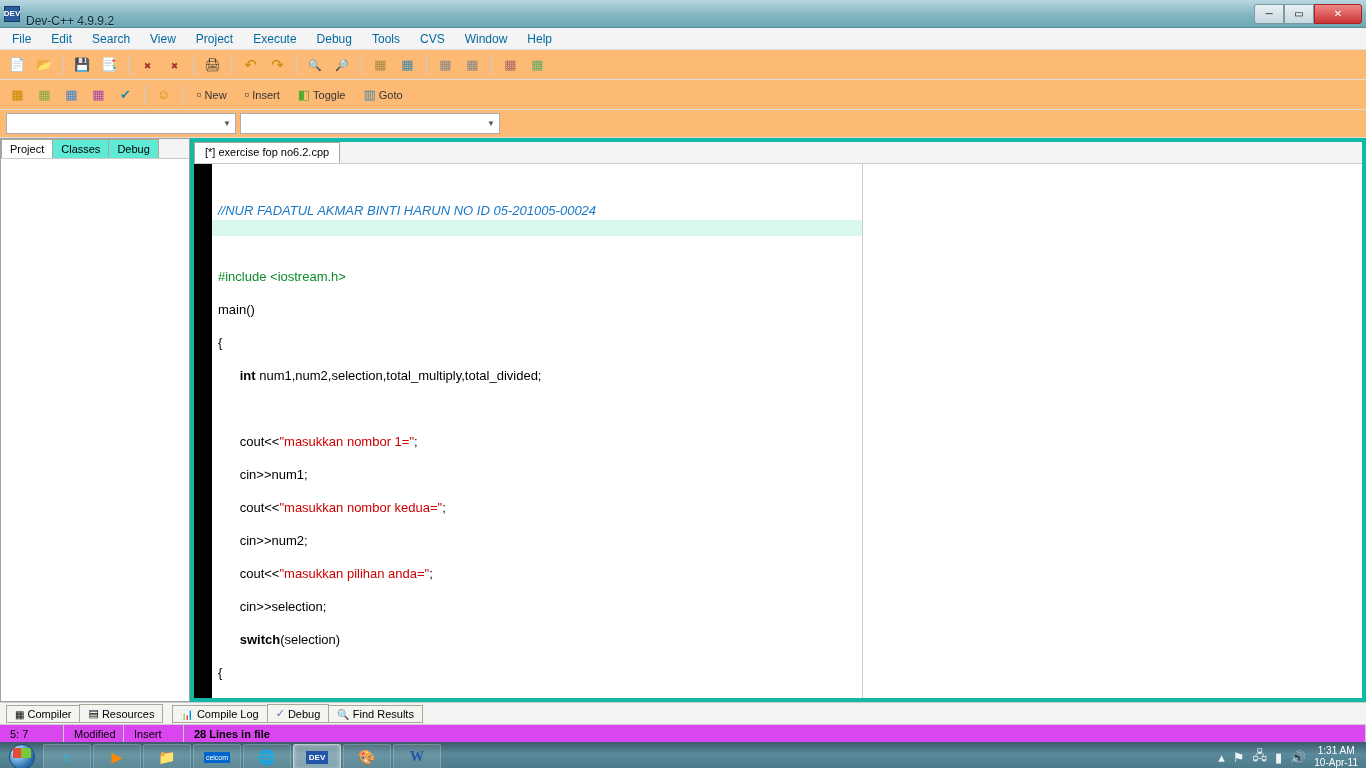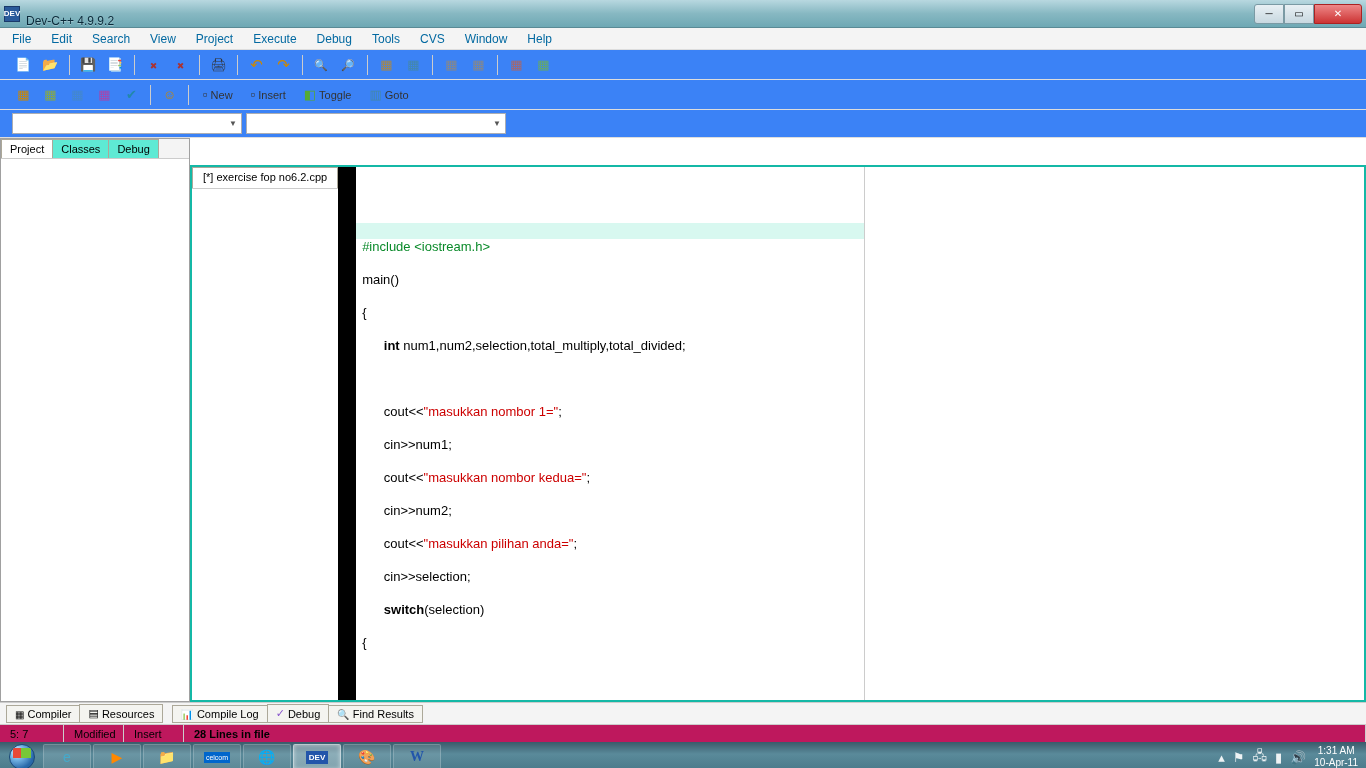--- a/index.html
+++ b/index.html
@@ -12,57 +12,57 @@
 .winbtns { display:flex; gap:0; }
 .winbtn { width:30px; height:20px; background: linear-gradient(to bottom,#e8f0f4,#c8d8e0); border:1px solid #7a9aa4; display:flex;align-items:center;justify-content:center; font-size:10px;}
 .winbtn.close { width:48px; background: linear-gradient(to bottom,#e88,#c33); color:#fff; border-color:#a22; border-radius:0 3px 3px 0;}
 .winbtn.min { border-radius:3px 0 0 3px;}
 
 
 .menubar { height:22px; background:#f4f4f4; display:flex; align-items:center; padding:0 2px; border-bottom:1px solid #ddd;}
 .menuitem { padding:3px 10px; font-size:12px; color:#0369a1; }
 
 
-.toolbar { background:#3b82f6; padding:3px 12px; display:flex; align-items:center; gap:4px; border-bottom:1px solid #ddd;}
+.toolbar { background:#fdba74; padding:3px 6px; display:flex; align-items:center; gap:4px; border-bottom:1px solid #ddd;}
 .tbtn { width:23px; height:22px; border:1px solid transparent; display:flex;align-items:center;justify-content:center; font-size:13px; color:#333;}
 .tsep { width:1px; height:20px; background:#ccc; margin:0 3px;}
 .tbtn-txt{ width:auto; padding:0 6px; gap:3px; font-size:11px;}
 .tbtn-txt .ico{font-size:13px;}
 .combo { height:21px; min-width:120px; border:1px solid #abadb3; background:#fff; display:flex;align-items:center; position:relative;}
 .combo::after{content:"▼"; font-size:8px; position:absolute; right:4px; color:#555;}
 
 
 .main { display:flex; height: calc(768px - 28px - 22px - 30px - 30px - 28px - 18px - 18px - 30px); }
 .sidepanel { width:190px; border:1px solid #a0a0a0; background:#fff; display:flex; flex-direction:column;}
 .sidetabs { display:flex; background:#f4f4f4; border-bottom:1px solid #ccc;}
 .sidetab { padding:3px 8px; font-size:11px; border:1px solid #aca899; border-bottom:none; background:#5eead4; margin-right:-1px;}
 .sidetab.active{background:#fff;}
 .sidecontent{flex:1; background:#fff;}
 
-.editorwrap { flex:1; display:flex; flex-direction:row; border:2px solid #14b8a6;margin-top:27px;}
+.editorwrap { flex:1; display:flex; flex-direction:column; border:4px solid #14b8a6;}
 .edtabs { height:22px; background:#f4f4f4; border-bottom:1px solid #ccc; display:flex;}
 .edtab { padding:3px 10px; font-size:11px; border:1px solid #aca899; border-bottom:none; background:#fff;}
 .editor { flex:1; display:flex; background:#fff; overflow:hidden;}
 .gutter { width:18px; background:#000; }
 .codearea { flex:1; padding:6px 0 6px 6px; font-family:"Courier New",monospace; font-size:13px; line-height:16.5px; white-space:pre; color:#000; position:relative;}
 .codearea .hl{ position:absolute; left:0; right:0; height:16.5px; background:#d8f8f0; z-index:0;}
 .line{position:relative;z-index:1;}
 .c-comment{color:#1a78c8; font-style:italic;}
 .c-pp{color:#0a8a2a;}
 .c-kw{color:#000; font-weight:bold;}
 .c-str{color:#c00;}
 .rightpad{width:500px;border-left:1px solid #ccc;}
 
 
 .bottomtabs{height:22px;background:#f4f4f4;display:flex;align-items:center;padding:8px 6px;gap:0;border-top:1px solid #ccc;}
 .btab{padding:2px 8px;font-size:11px;border:1px solid #aca899;background:#f4f4f0;display:flex;align-items:center;gap:3px;margin-right:-1px;}
 .btab .ico{font-size:11px;}
 
 
-.statusbar{height:18px;background:#be185d;border-top:1px solid #ccc;display:flex;align-items:center;font-size:11px;}
+.statusbar{height:18px;background:#d946ef;border-top:1px solid #ccc;display:flex;align-items:center;font-size:11px;}
 .statuscell{padding:0 10px;border-right:1px solid #ccc;height:100%;display:flex;align-items:center;}
 
 
 .taskbar{height:30px;background:linear-gradient(to bottom,#3a5a6a 0%,#5a8a9a 40%,#487888 100%);display:flex;align-items:center;padding:0 2px;}
 .startbtn{width:40px;height:30px;display:flex;align-items:center;justify-content:center;}
 .orb{width:26px;height:26px;border-radius:50%;background:radial-gradient(circle at 30% 30%,#fff,#78b8e8 30%,#2868a8 70%);border:1px solid #1a4878;position:relative;overflow:hidden;}
 .orb::before{content:"";position:absolute;width:10px;height:10px;background:#e84838;top:3px;left:3px;}
 .orb::after{content:"";position:absolute;width:10px;height:10px;background:#78c838;top:3px;right:3px;}
 .taskitem{width:48px;height:26px;margin:0 1px;border:1px solid rgba(255,255,255,.2);background:rgba(255,255,255,.1);display:flex;align-items:center;justify-content:center;font-size:14px;border-radius:2px;}
 .taskitem.active{background:rgba(255,255,255,.3);border-color:rgba(255,255,255,.5);box-shadow:inset 0 0 4px rgba(255,255,255,.5);}
@@ -237,20 +237,21 @@
   </div>
 
   <div class="editorwrap">
     <div class="edtabs">
       <div class="edtab">[*] exercise fop no6.2.cpp</div>
     </div>
     <div class="editor">
       <div class="gutter"></div>
       <div class="codearea">
 <div class="hl" style="top:55.5px;"></div>
+<div class="line"><span class="c-comment">//NUR FADATUL AKMAR BINTI HARUN NO ID 05-201005-00024</span></div>
 <div class="line">&nbsp;</div>
 <div class="line"><span class="c-pp">#include &lt;iostream.h&gt;</span></div>
 <div class="line"><span>main()</span></div>
 <div class="line"><span>{</span></div>
 <div class="line"><span>      </span><span class="c-kw">int</span><span> num1,num2,selection,total_multiply,total_divided;</span></div>
 <div class="line">&nbsp;</div>
 <div class="line"><span>      cout&lt;&lt;</span><span class="c-str">"masukkan nombor 1="</span><span>;</span></div>
 <div class="line"><span>      cin&gt;&gt;num1;</span></div>
 <div class="line"><span>      cout&lt;&lt;</span><span class="c-str">"masukkan nombor kedua="</span><span>;</span></div>
 <div class="line"><span>      cin&gt;&gt;num2;</span></div>

